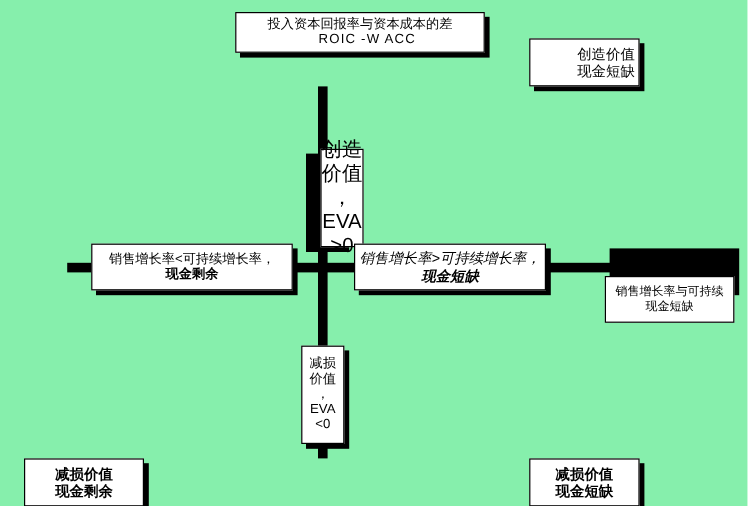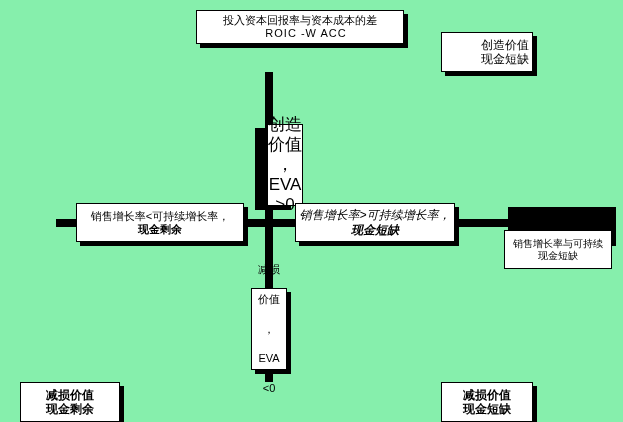--- a/index.html
+++ b/index.html
@@ -59,21 +59,21 @@
   
   #left-mid { left: 76px; top: 203px; width: 168px; height: 39px; font-size: 11px; }
 
   
   #right-mid { left: 295px; top: 203px; width: 160px; height: 39px; font-size: 12px; font-style: italic; }
 
   
   #far-right { left: 504px; top: 203px; width: 108px; height: 39px; font-size: 10px; margin-top: 27px; }
 
   
-  #center-down { left: 251px; top: 288px; width: 36px; height: 82px; font-size: 11px; gap: 17px; }
+  #center-down { left: 251px; top: 288px; width: 36px; height: 82px; font-size: 11px; }
 
   
   #bl-box { left: 20px; top: 382px; width: 100px; height: 40px; font-size: 12px; font-weight: bold; }
 
   
   #br-box { left: 441px; top: 382px; width: 92px; height: 40px; font-size: 12px; font-weight: bold; }
 </style>
 </head>
 <body>
 

